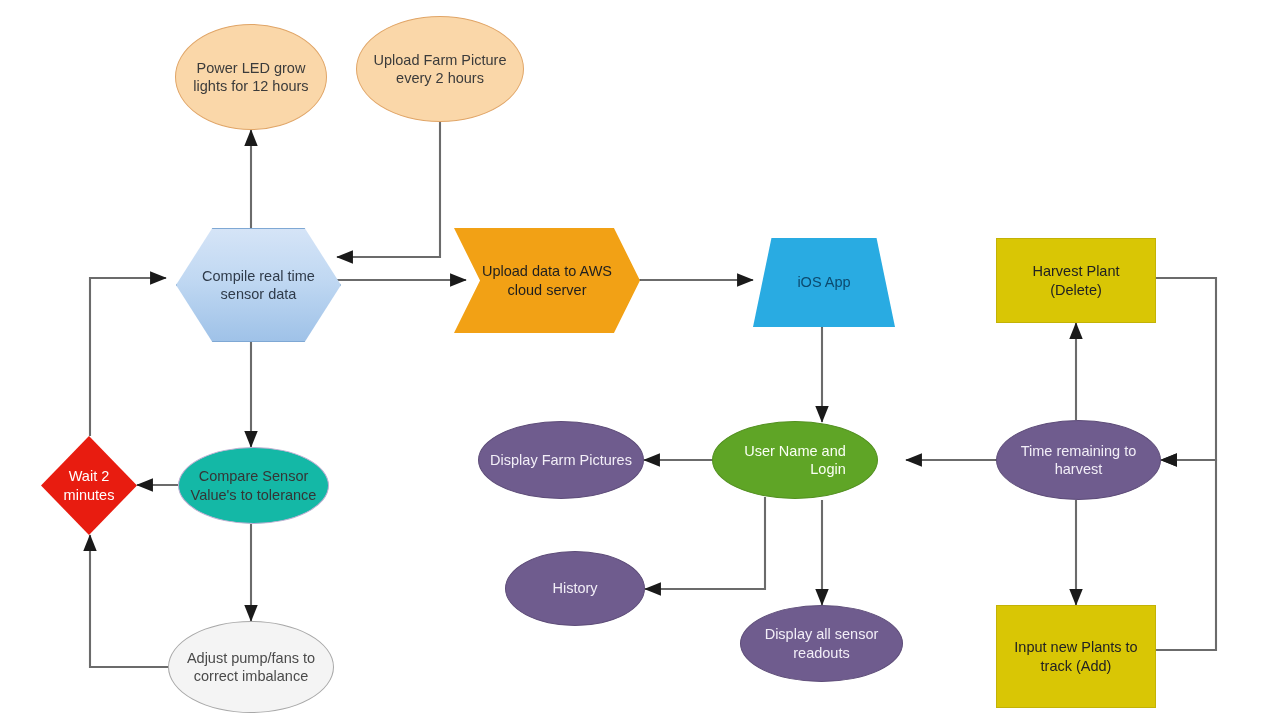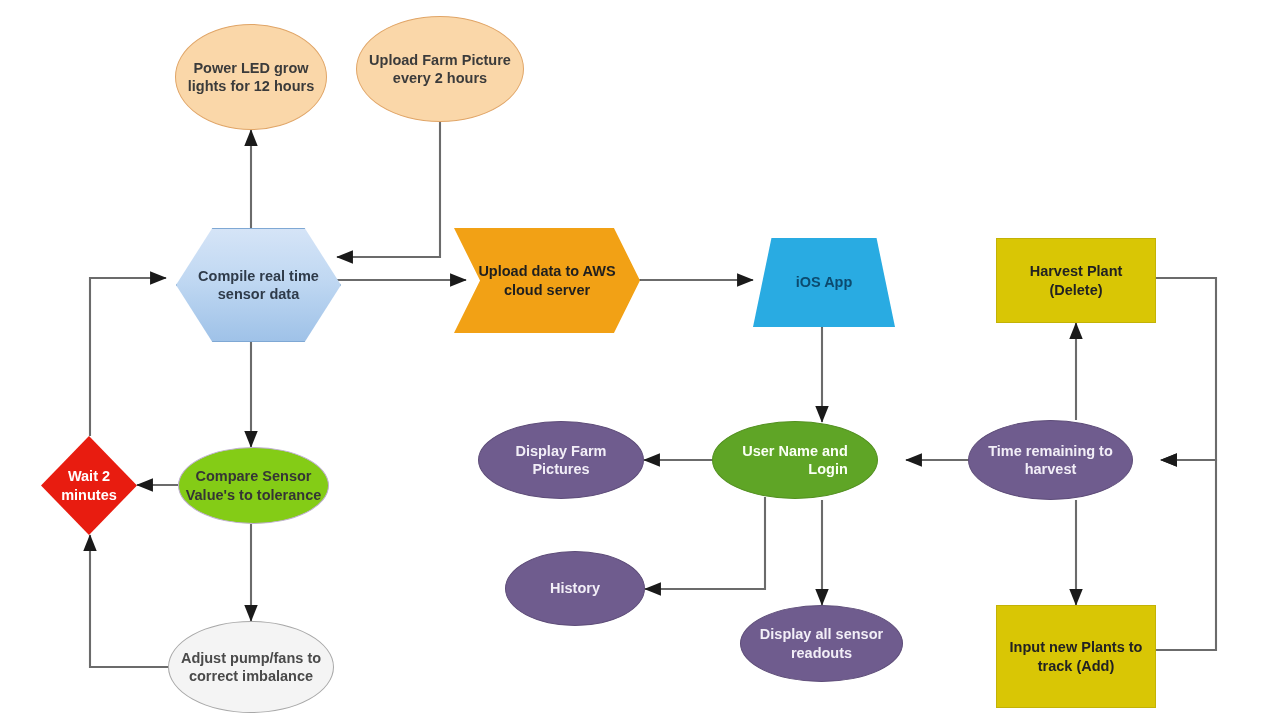--- a/index.html
+++ b/index.html
@@ -32,21 +32,20 @@
     justify-content: center;
     text-align: center;
     box-sizing: border-box;
     line-height: 1.25;
     z-index: 5;
   }
   .node .lbl {
     display: block;
     padding: 0 6px;
     white-space: pre-line;
-    font-weight: bold;
   }
 
   
   .sk-ellipse-orange {
     border-radius: 50%;
     background: #FAD7A9;
     border: 1.6px solid #E0A567;
     color: #3b3b3b;
     font-size: 14.5px;
   }
@@ -77,21 +76,21 @@
     font-size: 14.5px;
   }
   .sk-diamond {
     background: #E81C10;
     color: #ffffff;
     font-size: 14.5px;
     clip-path: polygon(50% 0%, 100% 50%, 50% 100%, 0% 50%);
   }
   .sk-ellipse-lilac {
     border-radius: 50%;
-    background: #84cc16;
+    background: #14b8a6;
     border: 1.6px solid #BFAED2;
     color: #353535;
     font-size: 14.5px;
   }
   .sk-ellipse-purple {
     border-radius: 50%;
     background: #6F5C8E;
     border: 1.6px solid #5E4D79;
     color: #F2EEF7;
     font-size: 14.5px;
@@ -204,21 +203,21 @@
 
   <div class="node sk-ellipse-purple" style="left:478px; top:421px; width:166px; height:78px;">
     <span class="lbl">Display Farm Pictures</span>
   </div>
 
   <div class="node sk-ellipse-green" style="left:712px; top:421px; width:166px; height:78px;text-align:right;">
     <span class="lbl">User Name and
 Login</span>
   </div>
 
-  <div class="node sk-ellipse-purple" style="left:968px; top:420px; width:165px; height:80px;">
+  <div class="node sk-ellipse-purple" style="left:996px; top:420px; width:165px; height:80px;">
     <span class="lbl">Time remaining to
 harvest</span>
   </div>
 
   <div class="node sk-ellipse-purple" style="left:505px; top:551px; width:140px; height:75px;">
     <span class="lbl">History</span>
   </div>
 
   <div class="node sk-ellipse-purple" style="left:740px; top:605px; width:163px; height:77px;">
     <span class="lbl">Display all sensor

